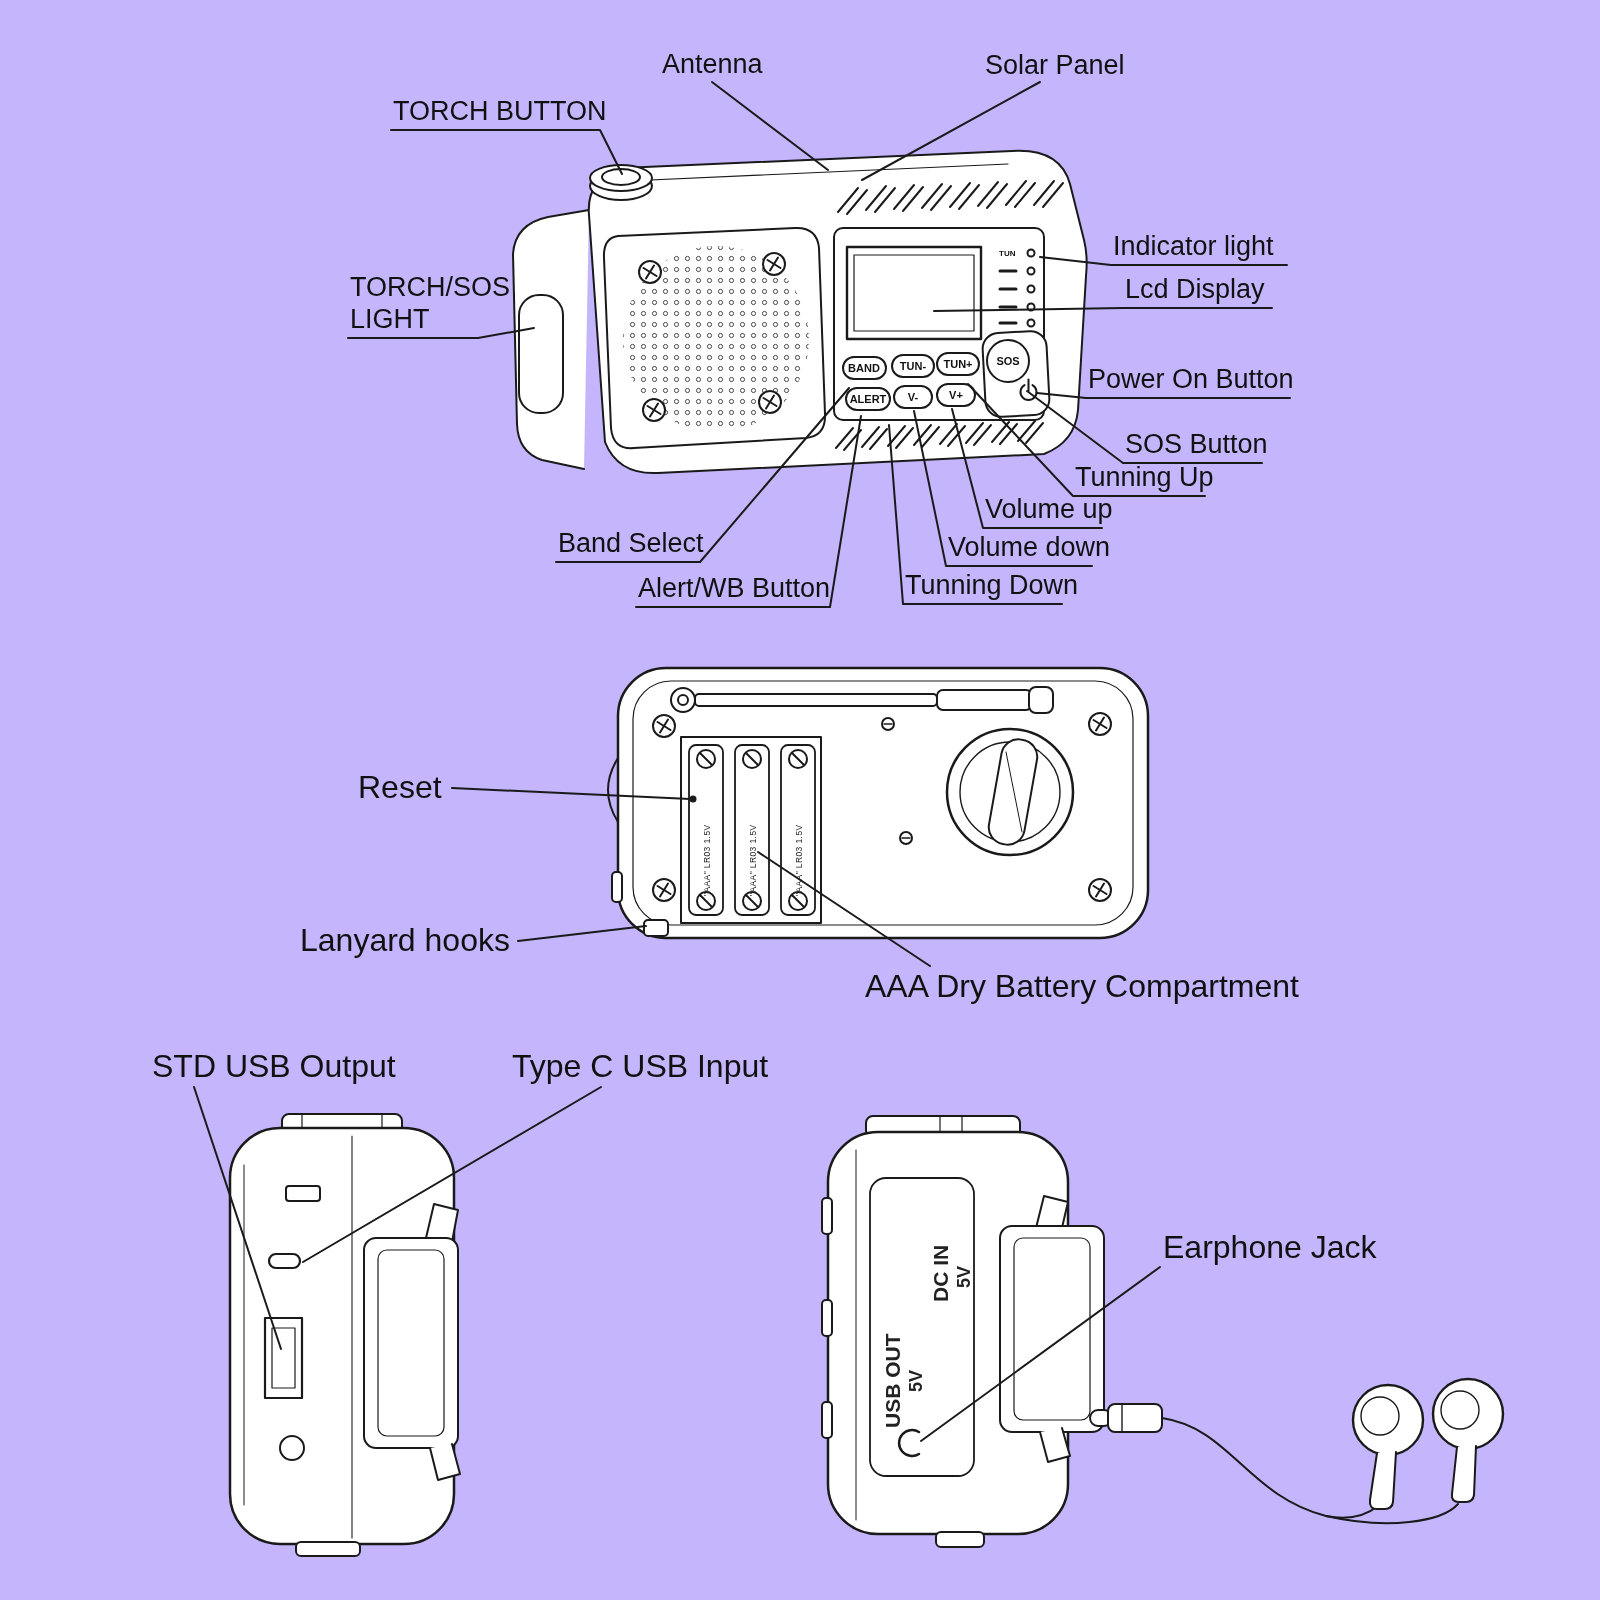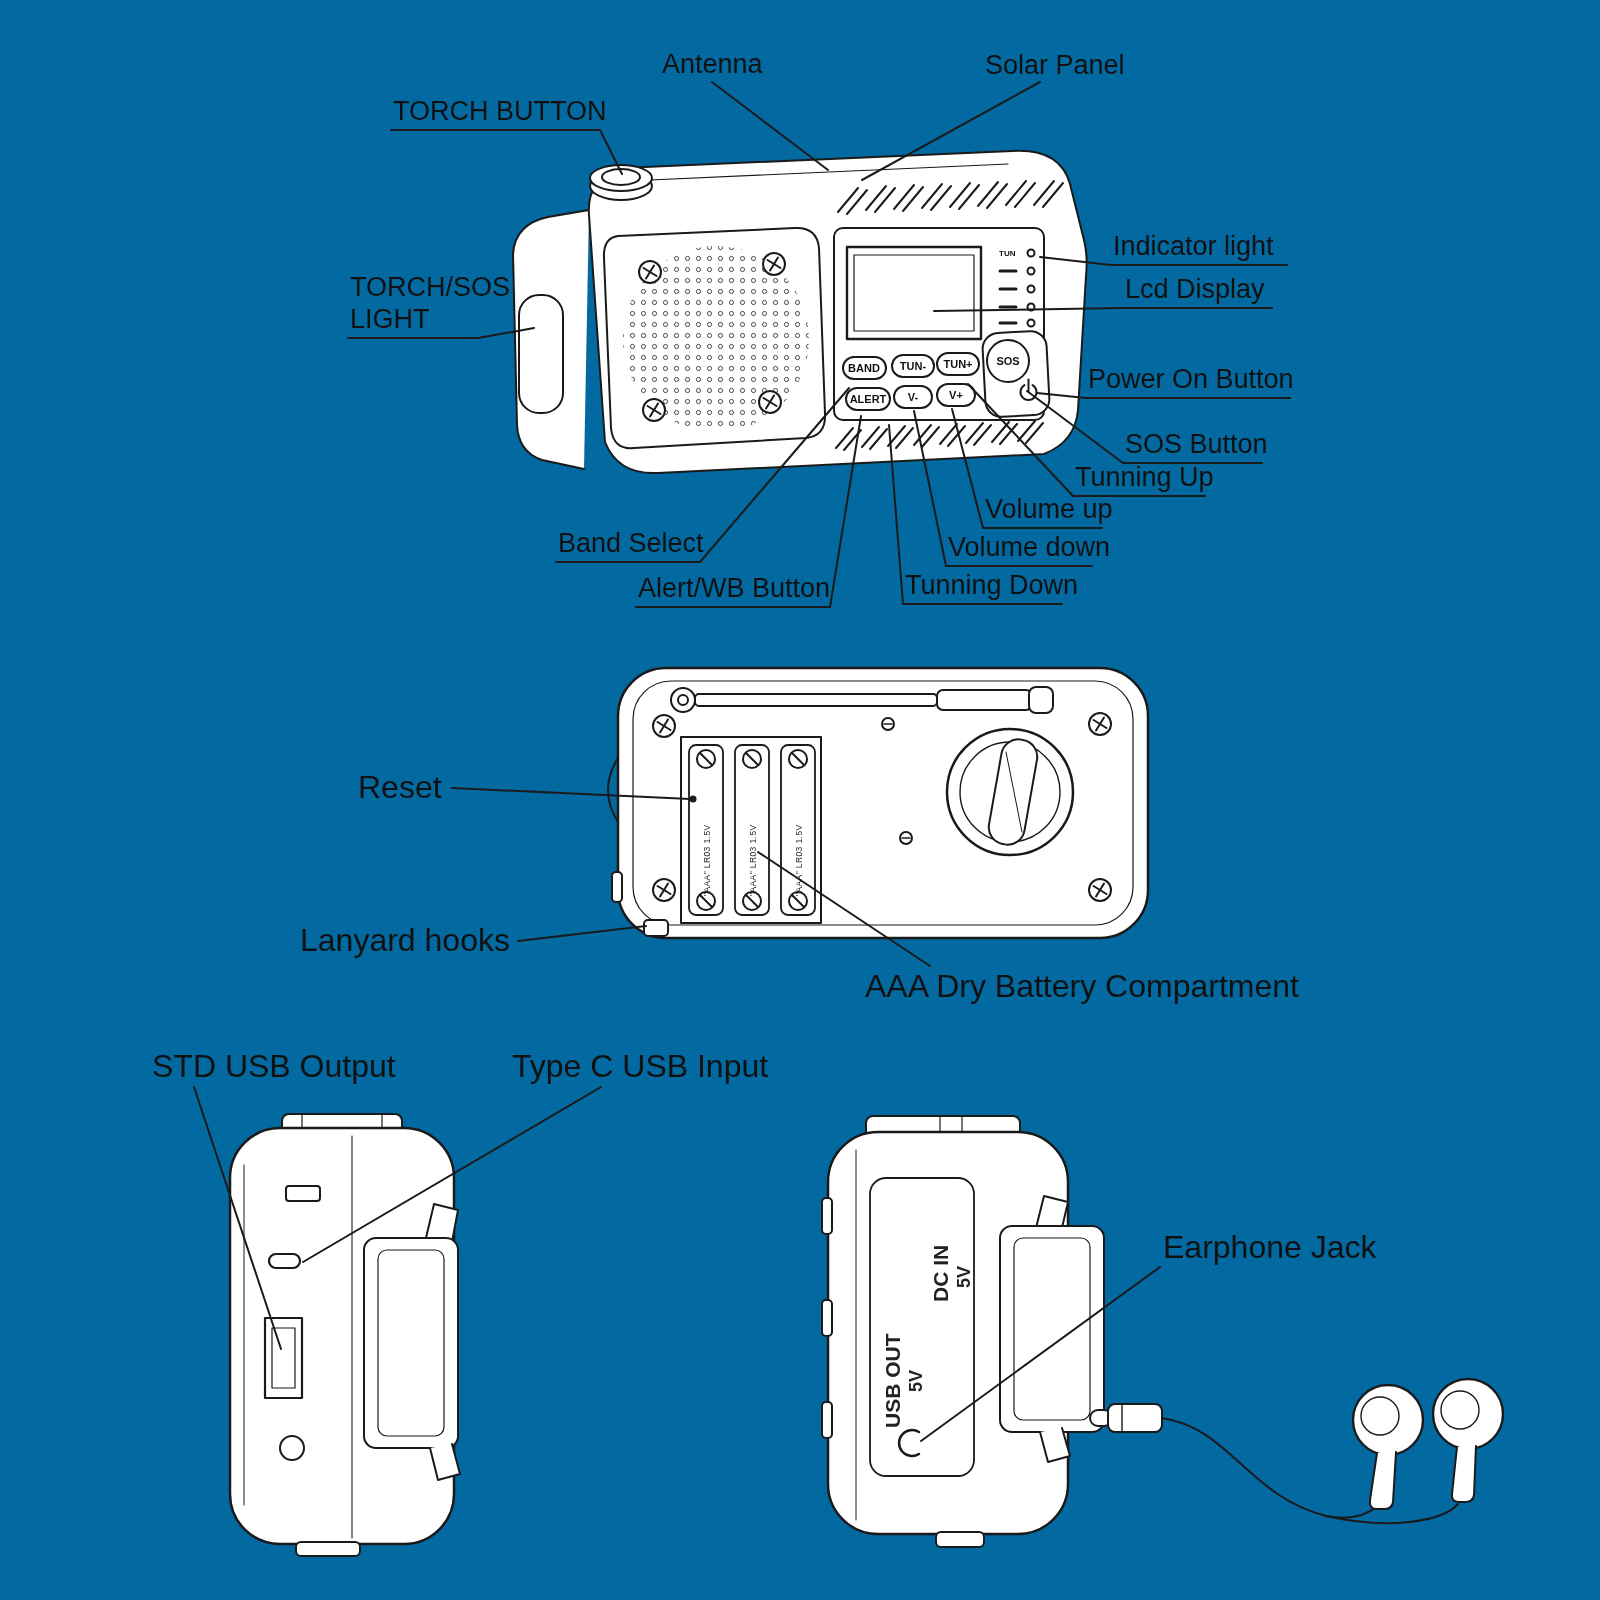--- a/index.html
+++ b/index.html
@@ -1,18 +1,18 @@
 <!DOCTYPE html>
 <html><head>
 <meta charset="utf-8">
 <style>
   * { box-sizing: border-box; }
   html, body { margin: 0; padding: 0; background: #ffffff; }
   body { font-family: "Liberation Sans", sans-serif; }
-  .canvas { position: relative; width: 1600px; height: 1600px; background: #0369a1; overflow: hidden; }
+  .canvas { position: relative; width: 1600px; height: 1600px; background: #c4b5fd; overflow: hidden; }
   svg { display: block; }
   .art { stroke: #1a1a1a; fill: none; stroke-width: 2; stroke-linecap: round; stroke-linejoin: round; }
   text { stroke: none; }
   .lbl  { font-size: 27px; fill: #111; }
   .lbl2 { font-size: 32px; fill: #111; }
   .btn  { font-size: 11px; fill: #111; font-weight: 600; text-anchor: middle; }
   .tiny { font-size: 8px; fill: #111; font-weight: 700; }
   .port { font-size: 21px; fill: #222; font-weight: 700; }
   .portv{ font-size: 18px; fill: #222; font-weight: 700; }
   .batt { font-size: 8.5px; fill: #222; letter-spacing: 0.4px; }

